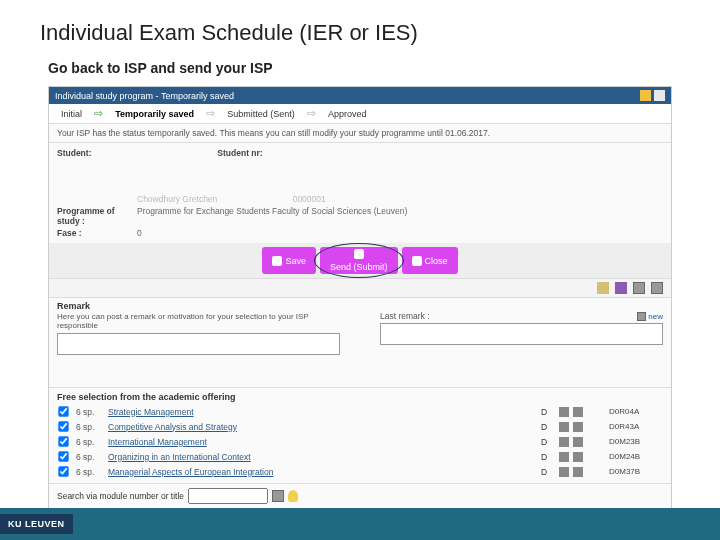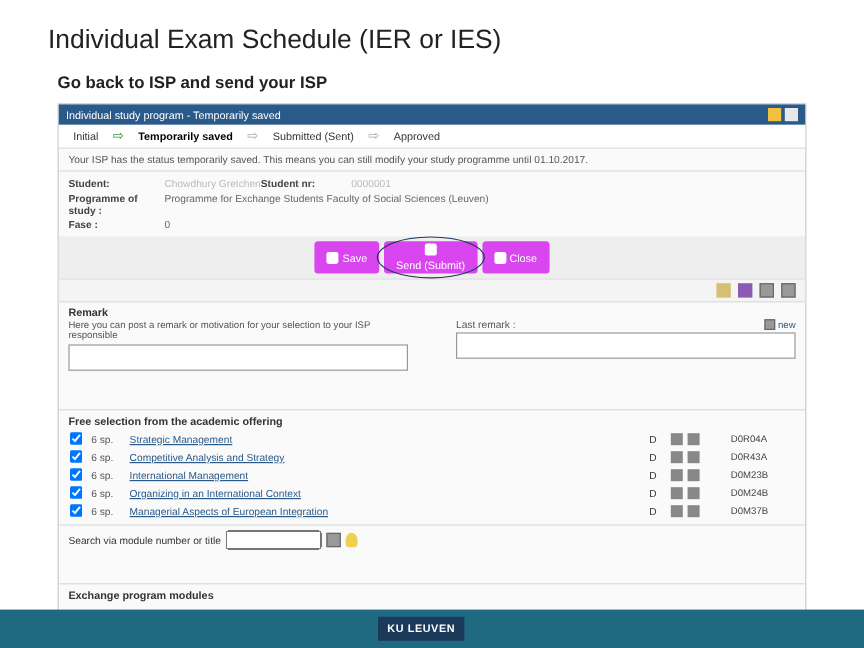--- a/index.html
+++ b/index.html
@@ -14,21 +14,21 @@
   .stepper { display: flex; align-items: center; padding: 3px 8px; background: #fff; border-bottom: 1px solid #ddd; font-size: 9px; }
   .step { padding: 1px 4px; }
   .step.cur { font-weight: bold; color: #000; }
   .arrow { color: #3a9b3a; margin: 0 8px; font-size: 11px; }
   .arrow.dim { color: #aaa; }
   .status-line { padding: 4px 8px; color: #555; font-size: 8.5px; border-bottom: 1px solid #ddd; }
   .info-block { padding: 4px 8px; font-size: 8.5px; color: #444; }
   .info-row { display: flex; padding: 1px 0; }
   .info-lab { width: 80px; font-weight: bold; }
   .info-val { color: #666; }
-  .info-val.blur { color: #bbb; filter: blur(0.5px); }
+  .info-val.blur { color: #bbb; filter: blur(0.5px); margin-top: 46px; }
   .snr { font-weight: bold; }
   .btn-row { display: flex; justify-content: center; gap: 4px; padding: 4px; background: #eee; }
   .panel-btn { background: #d946ef; color: #fff; padding: 2px 10px; font-size: 9px; border-radius: 3px; display: inline-flex; align-items: center; gap: 3px; cursor: pointer; }
   .panel-btn .bi { width: 10px; height: 10px; display: inline-block; background: #fff; border-radius: 2px; }
   .circled { position: relative; flex-direction: column; }
   .circled::after { content: ""; position: absolute; left: -6px; top: -4px; right: -6px; bottom: -4px; border: 1.5px solid #1b3a5a; border-radius: 50%; pointer-events: none; }
   .iconbar { display: flex; justify-content: flex-end; gap: 6px; padding: 3px 8px; background: #f4f4f4; border-top: 1px solid #ddd; border-bottom: 1px solid #ddd; }
   .sm-ic { width: 12px; height: 12px; background: #d4c070; display: inline-block; }
   .sm-ic.b { background: #8a5ab5; }
   .sm-ic.c { background: #999; border: 1px solid #666; }
@@ -46,21 +46,21 @@
   .course-row input[type=checkbox] { margin-right: 6px; transform: scale(0.8); }
   .sp { color: #555; margin-right: 4px; width: 28px; }
   .cname { color: #2a5a8a; text-decoration: underline; flex: 1; }
   .dcol { width: 18px; color: #333; }
   .crow-ics { display: flex; gap: 4px; width: 50px; }
   .ci { width: 10px; height: 10px; background: #888; display: inline-block; }
   .code { width: 54px; color: #444; font-size: 8px; }
   .search-row { padding: 4px 8px; font-size: 8.5px; display: flex; align-items: center; gap: 4px; border-top: 1px solid #ddd; }
   .search-row input { width: 80px; font-size: 9px; padding: 1px; }
   .lamp { width: 10px; height: 12px; background: #f0d050; border-radius: 50% 50% 30% 30%; display: inline-block; }
-  .footer-bar { position: absolute; left: 0; right: 0; bottom: 0; height: 32px; background: #1f6a82; display: flex; justify-content: center; align-items: center; padding-right: 18px; }
+  .footer-bar { position: absolute; left: 0; right: 0; bottom: 0; height: 32px; background: #1f6a82; display: flex; justify-content: flex-start; align-items: center; padding-right: 18px; }
   .ku-badge { background: #1b3a5a; color: #fff; font-size: 9px; font-weight: bold; padding: 5px 8px; letter-spacing: 0.5px; }
 </style>
 </head>
 <body>
 
 <div class="slide-title">Individual Exam Schedule (IER or IES)</div>
 <div class="slide-sub">Go back to ISP and send your ISP</div>
 
 <div class="app">
 
@@ -75,21 +75,21 @@
   <div class="stepper">
     <span class="step">Initial</span>
     <span class="arrow">⇨</span>
     <span class="step cur">Temporarily saved</span>
     <span class="arrow dim">⇨</span>
     <span class="step">Submitted (Sent)</span>
     <span class="arrow dim">⇨</span>
     <span class="step">Approved</span>
   </div>
 
-  <div class="status-line">Your ISP has the status temporarily saved. This means you can still modify your study programme until 01.10.2017.</div>
+  <div class="status-line">Your ISP has the status temporarily saved. This means you can still modify your study programme until 01.06.2017.</div>
 
   <div class="info-block">
     <div class="info-row">
       <span class="info-lab">Student:</span>
       <span class="info-val blur">Chowdhury Gretchen</span>
       <span class="snr">Student nr:</span>
       <span class="info-val blur" style="margin-left:30px">0000001</span>
     </div>
     <div class="info-row">
       <span class="info-lab">Programme of study :</span>

